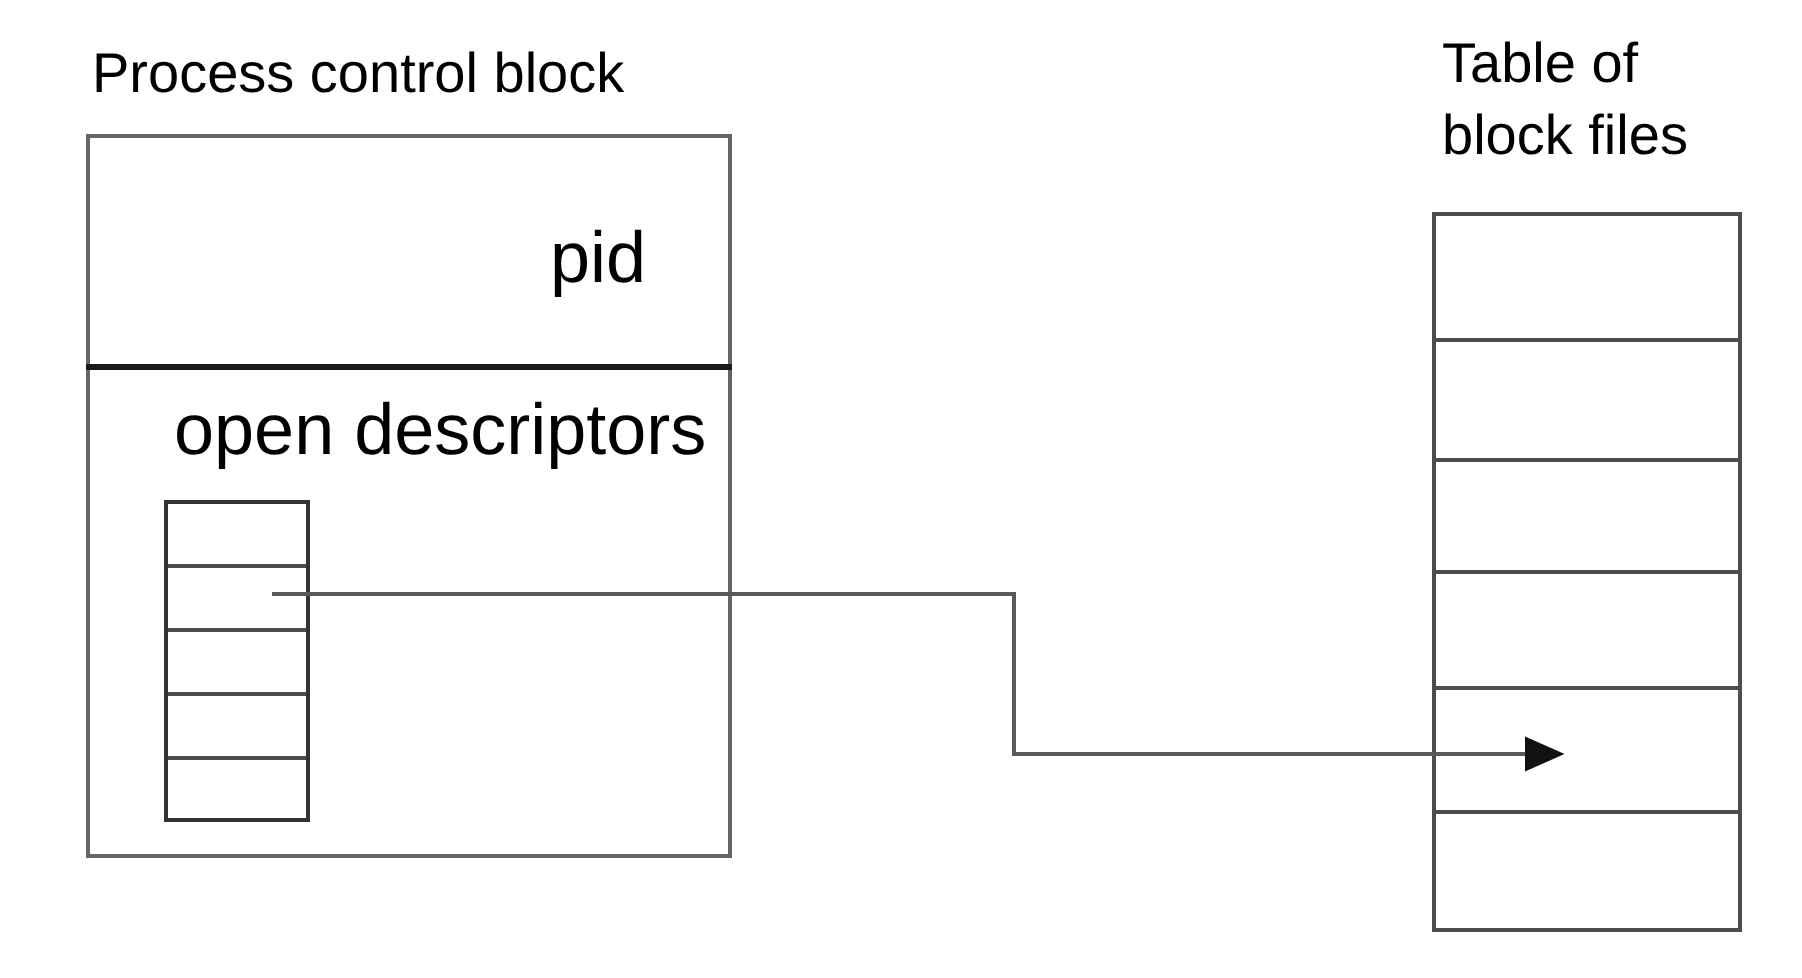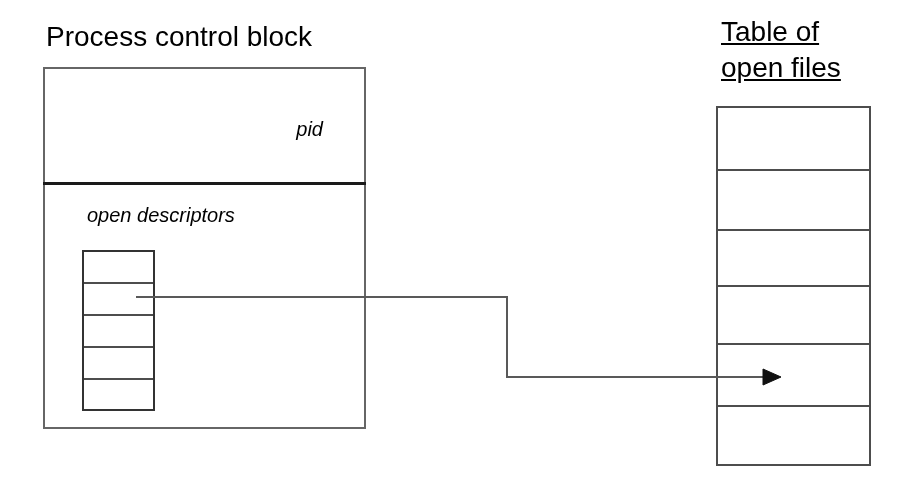--- a/index.html
+++ b/index.html
@@ -23,29 +23,28 @@
   
   .label {
     position: absolute;
     font-size: 28px;
     line-height: 36px;
     color: #000000;
     white-space: pre;
     letter-spacing: 0px;
   }
   #pcb-title  { left: 46px;  top: 19px; }
-  #tof-title  { left: 721px; top: 14px; text-decoration: underline; }
+  #tof-title  { left: 721px; top: 14px; }
 
   .cell-label {
     position: absolute;
-    font-size: 20px;
+    font-size: 36px;
     line-height: 32px;
     color: #000000;
     white-space: pre;
-    font-style: italic;
   }
   #pid-label { left: 43px; top: 113px; width: 280px; text-align: right; }
   #fd-label  { left: 87px; top: 199px; }
 
   
   .box {
     position: absolute;
     box-sizing: border-box;
     background: #ffffff;
     border: 2px solid #666666;
@@ -122,21 +121,21 @@
 
   <div class="cell-label" id="fd-label">open descriptors</div>
 
   <div class="box" id="fd-box">
     <div class="row-sep" style="top:30px"></div>
     <div class="row-sep" style="top:62px"></div>
     <div class="row-sep" style="top:94px"></div>
     <div class="row-sep" style="top:126px"></div>
   </div>
 
-  <div class="label" id="tof-title"><span>Table of</span><br><span>open files</span></div>
+  <div class="label" id="tof-title"><span>Table of</span><br><span>block files</span></div>
 
   <div class="box" id="tof-box">
     <div class="row-sep" style="top:61px"></div>
     <div class="row-sep" style="top:121px"></div>
     <div class="row-sep" style="top:177px"></div>
     <div class="row-sep" style="top:235px"></div>
     <div class="row-sep" style="top:297px"></div>
   </div>
 
   <svg id="connector" viewBox="0 0 901 489">

